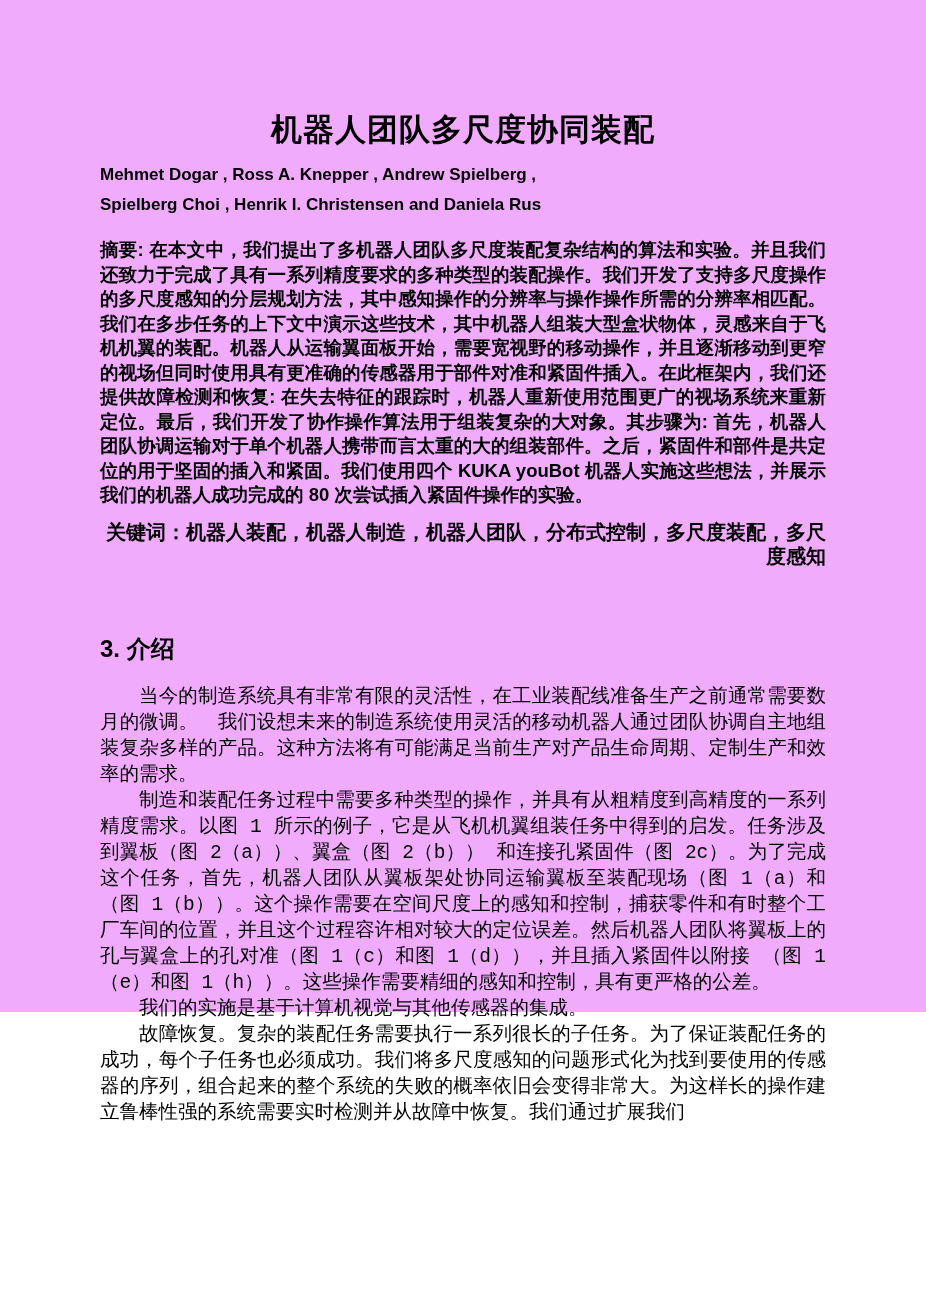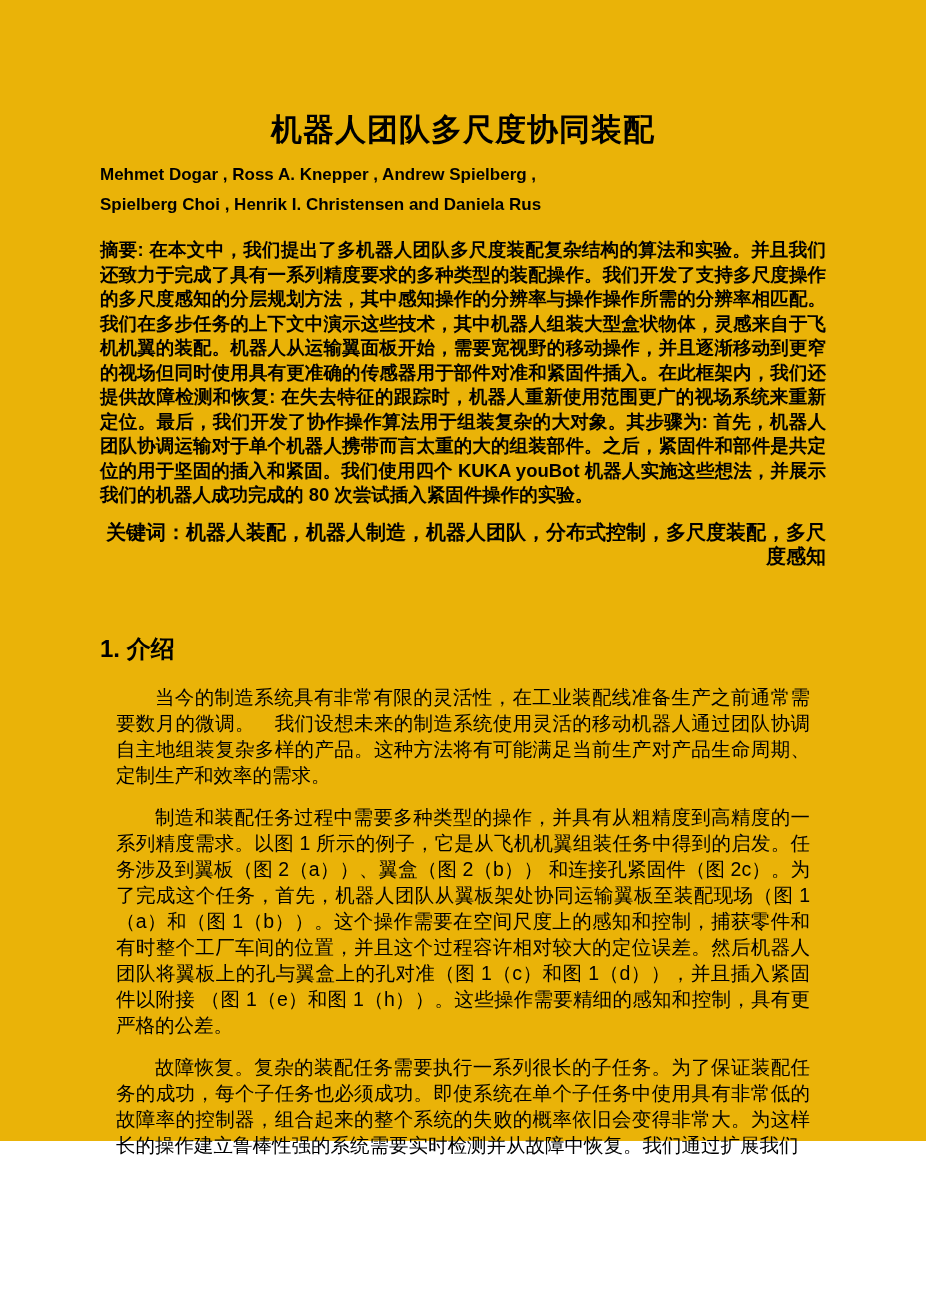--- a/index.html
+++ b/index.html
@@ -9,22 +9,22 @@
   }
   body {
     width: 926px;
     height: 1309px;
     color: #000000;
     overflow: hidden;
   }
   .page {
     position: relative;
     width: 926px;
-    height: 1141px;
-    background: #eab308;
+    height: 1012px;
+    background: #f0abfc;
     box-sizing: border-box;
     padding: 110px 100px 40px 100px;
   }
   .paper-title {
     margin: 0;
     font-family: "Liberation Sans", sans-serif;
     font-weight: 700;
     font-size: 31px;
     line-height: 40px;
     text-align: center;
@@ -57,22 +57,22 @@
     margin: 66px 0 0 0;
     font-family: "Liberation Sans", sans-serif;
     font-weight: 700;
     font-size: 24px;
     line-height: 30px;
   }
   .body-text {
     margin-top: 20px;
   }
   .body-text p {
-    margin: 16px;
-    font-family: Liberation Sans, sans-serif;
+    margin: 0;
+    font-family: Liberation Mono, monospace;
     font-weight: 400;
     font-size: 19.5px;
     line-height: 26px;
     text-align: justify;
     text-indent: 2em;
   }
 </style>
 </head>
 <body>
 
@@ -82,21 +82,22 @@
 
   <div class="authors">
     <div>Mehmet Dogar , Ross A. Knepper , Andrew Spielberg ,</div>
     <div>Spielberg Choi , Henrik I. Christensen and Daniela Rus</div>
   </div>
 
   <p class="abstract">摘要: 在本文中，我们提出了多机器人团队多尺度装配复杂结构的算法和实验。并且我们还致力于完成了具有一系列精度要求的多种类型的装配操作。我们开发了支持多尺度操作的多尺度感知的分层规划方法，其中感知操作的分辨率与操作操作所需的分辨率相匹配。我们在多步任务的上下文中演示这些技术，其中机器人组装大型盒状物体，灵感来自于飞机机翼的装配。机器人从运输翼面板开始，需要宽视野的移动操作，并且逐渐移动到更窄的视场但同时使用具有更准确的传感器用于部件对准和紧固件插入。在此框架内，我们还提供故障检测和恢复: 在失去特征的跟踪时，机器人重新使用范围更广的视场系统来重新定位。最后，我们开发了协作操作算法用于组装复杂的大对象。其步骤为: 首先，机器人团队协调运输对于单个机器人携带而言太重的大的组装部件。之后，紧固件和部件是共定位的用于坚固的插入和紧固。我们使用四个 KUKA youBot 机器人实施这些想法，并展示我们的机器人成功完成的 80 次尝试插入紧固件操作的实验。</p>
 
   <p class="keywords">关键词：机器人装配，机器人制造，机器人团队，分布式控制，多尺度装配，多尺度感知</p>
 
-  <h2 class="section-heading">1. 介绍</h2>
+  <h2 class="section-heading">3. 介绍</h2>
 
   <div class="body-text">
     <p>当今的制造系统具有非常有限的灵活性，在工业装配线准备生产之前通常需要数月的微调。　我们设想未来的制造系统使用灵活的移动机器人通过团队协调自主地组装复杂多样的产品。这种方法将有可能满足当前生产对产品生命周期、定制生产和效率的需求。</p>
     <p>制造和装配任务过程中需要多种类型的操作，并具有从粗精度到高精度的一系列精度需求。以图 1 所示的例子，它是从飞机机翼组装任务中得到的启发。任务涉及到翼板（图 2（a））、翼盒（图 2（b）） 和连接孔紧固件（图 2c）。为了完成这个任务，首先，机器人团队从翼板架处协同运输翼板至装配现场（图 1（a）和（图 1（b））。这个操作需要在空间尺度上的感知和控制，捕获零件和有时整个工厂车间的位置，并且这个过程容许相对较大的定位误差。然后机器人团队将翼板上的孔与翼盒上的孔对准（图 1（c）和图 1（d）），并且插入紧固件以附接 （图 1（e）和图 1（h））。这些操作需要精细的感知和控制，具有更严格的公差。</p>
-    <p>故障恢复。复杂的装配任务需要执行一系列很长的子任务。为了保证装配任务的成功，每个子任务也必须成功。即使系统在单个子任务中使用具有非常低的故障率的控制器，组合起来的整个系统的失败的概率依旧会变得非常大。为这样长的操作建立鲁棒性强的系统需要实时检测并从故障中恢复。我们通过扩展我们</p>
+    <p>我们的实施是基于计算机视觉与其他传感器的集成。</p>
+    <p>故障恢复。复杂的装配任务需要执行一系列很长的子任务。为了保证装配任务的成功，每个子任务也必须成功。我们将多尺度感知的问题形式化为找到要使用的传感器的序列，组合起来的整个系统的失败的概率依旧会变得非常大。为这样长的操作建立鲁棒性强的系统需要实时检测并从故障中恢复。我们通过扩展我们</p>
   </div>
 
 </div>
 
 </body></html>

